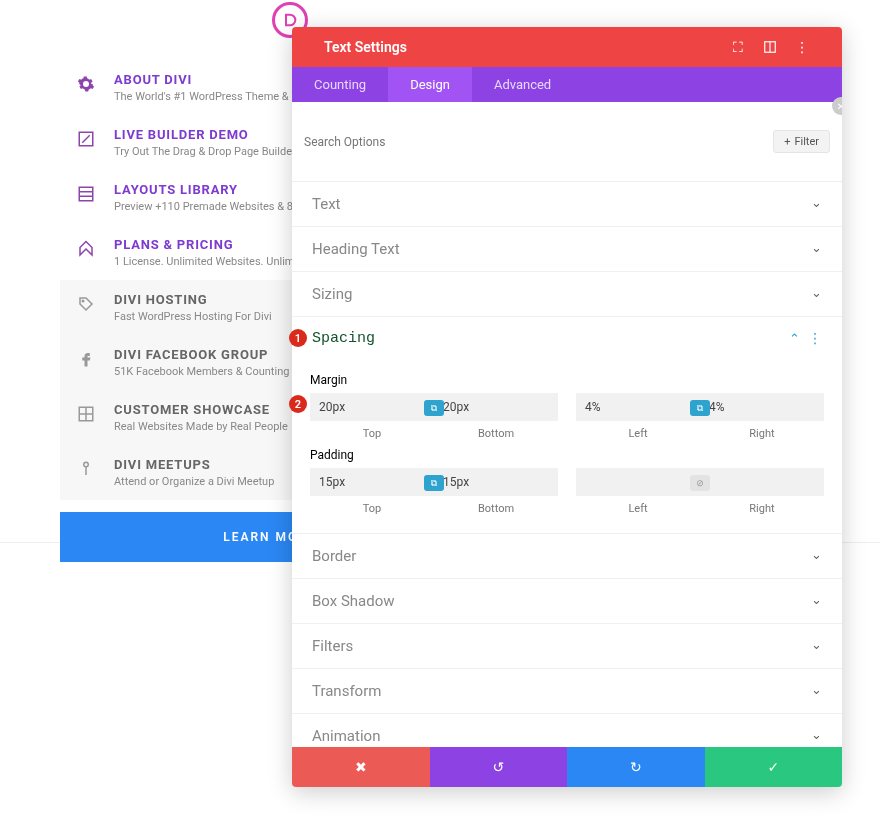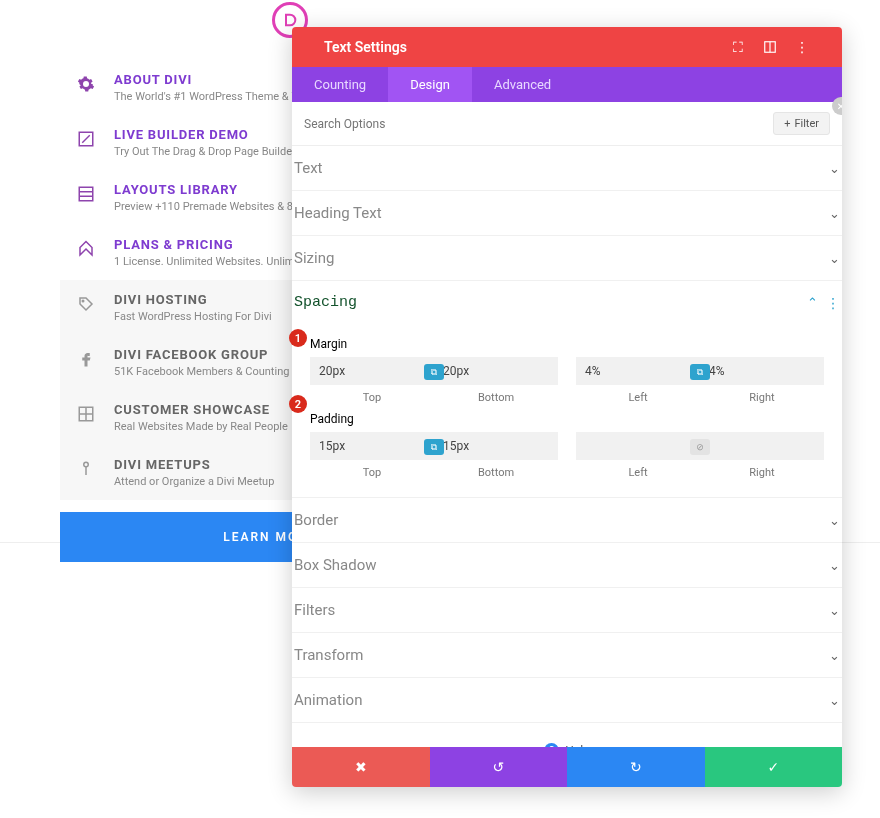--- a/index.html
+++ b/index.html
@@ -154,21 +154,21 @@
       color: #fff;
       display: flex;
       align-items: center;
       justify-content: center;
       z-index: 20;
     }
     .search-row {
       display: flex;
       justify-content: center;
       align-items: center;
-      padding: 10px 12px;
+      padding: 28px 12px;
       border-bottom: 1px solid #eee;
     }
     .search-input {
       border: none;
       outline: none;
       font-size: 12px;
       color: #999;
       flex: 1;
     }
     .filter-btn {
@@ -185,22 +185,22 @@
     .sections {
       flex: 1;
       overflow-y: auto;
     }
     .section {
       border-bottom: 1px solid #f0f0f0;
     }
     .section-head {
       display: flex;
       justify-content: space-between;
-      align-items: center;
-      padding: 13px 2px;
+      align-items: flex-start;
+      padding: 13px 20px;
       cursor: pointer;
     }
     .section-label {
       font-size: 15px;
       color: #888;
     }
     .section.open .section-label {
       color: #14532d;
       font-family: Liberation Mono, monospace;
     }

